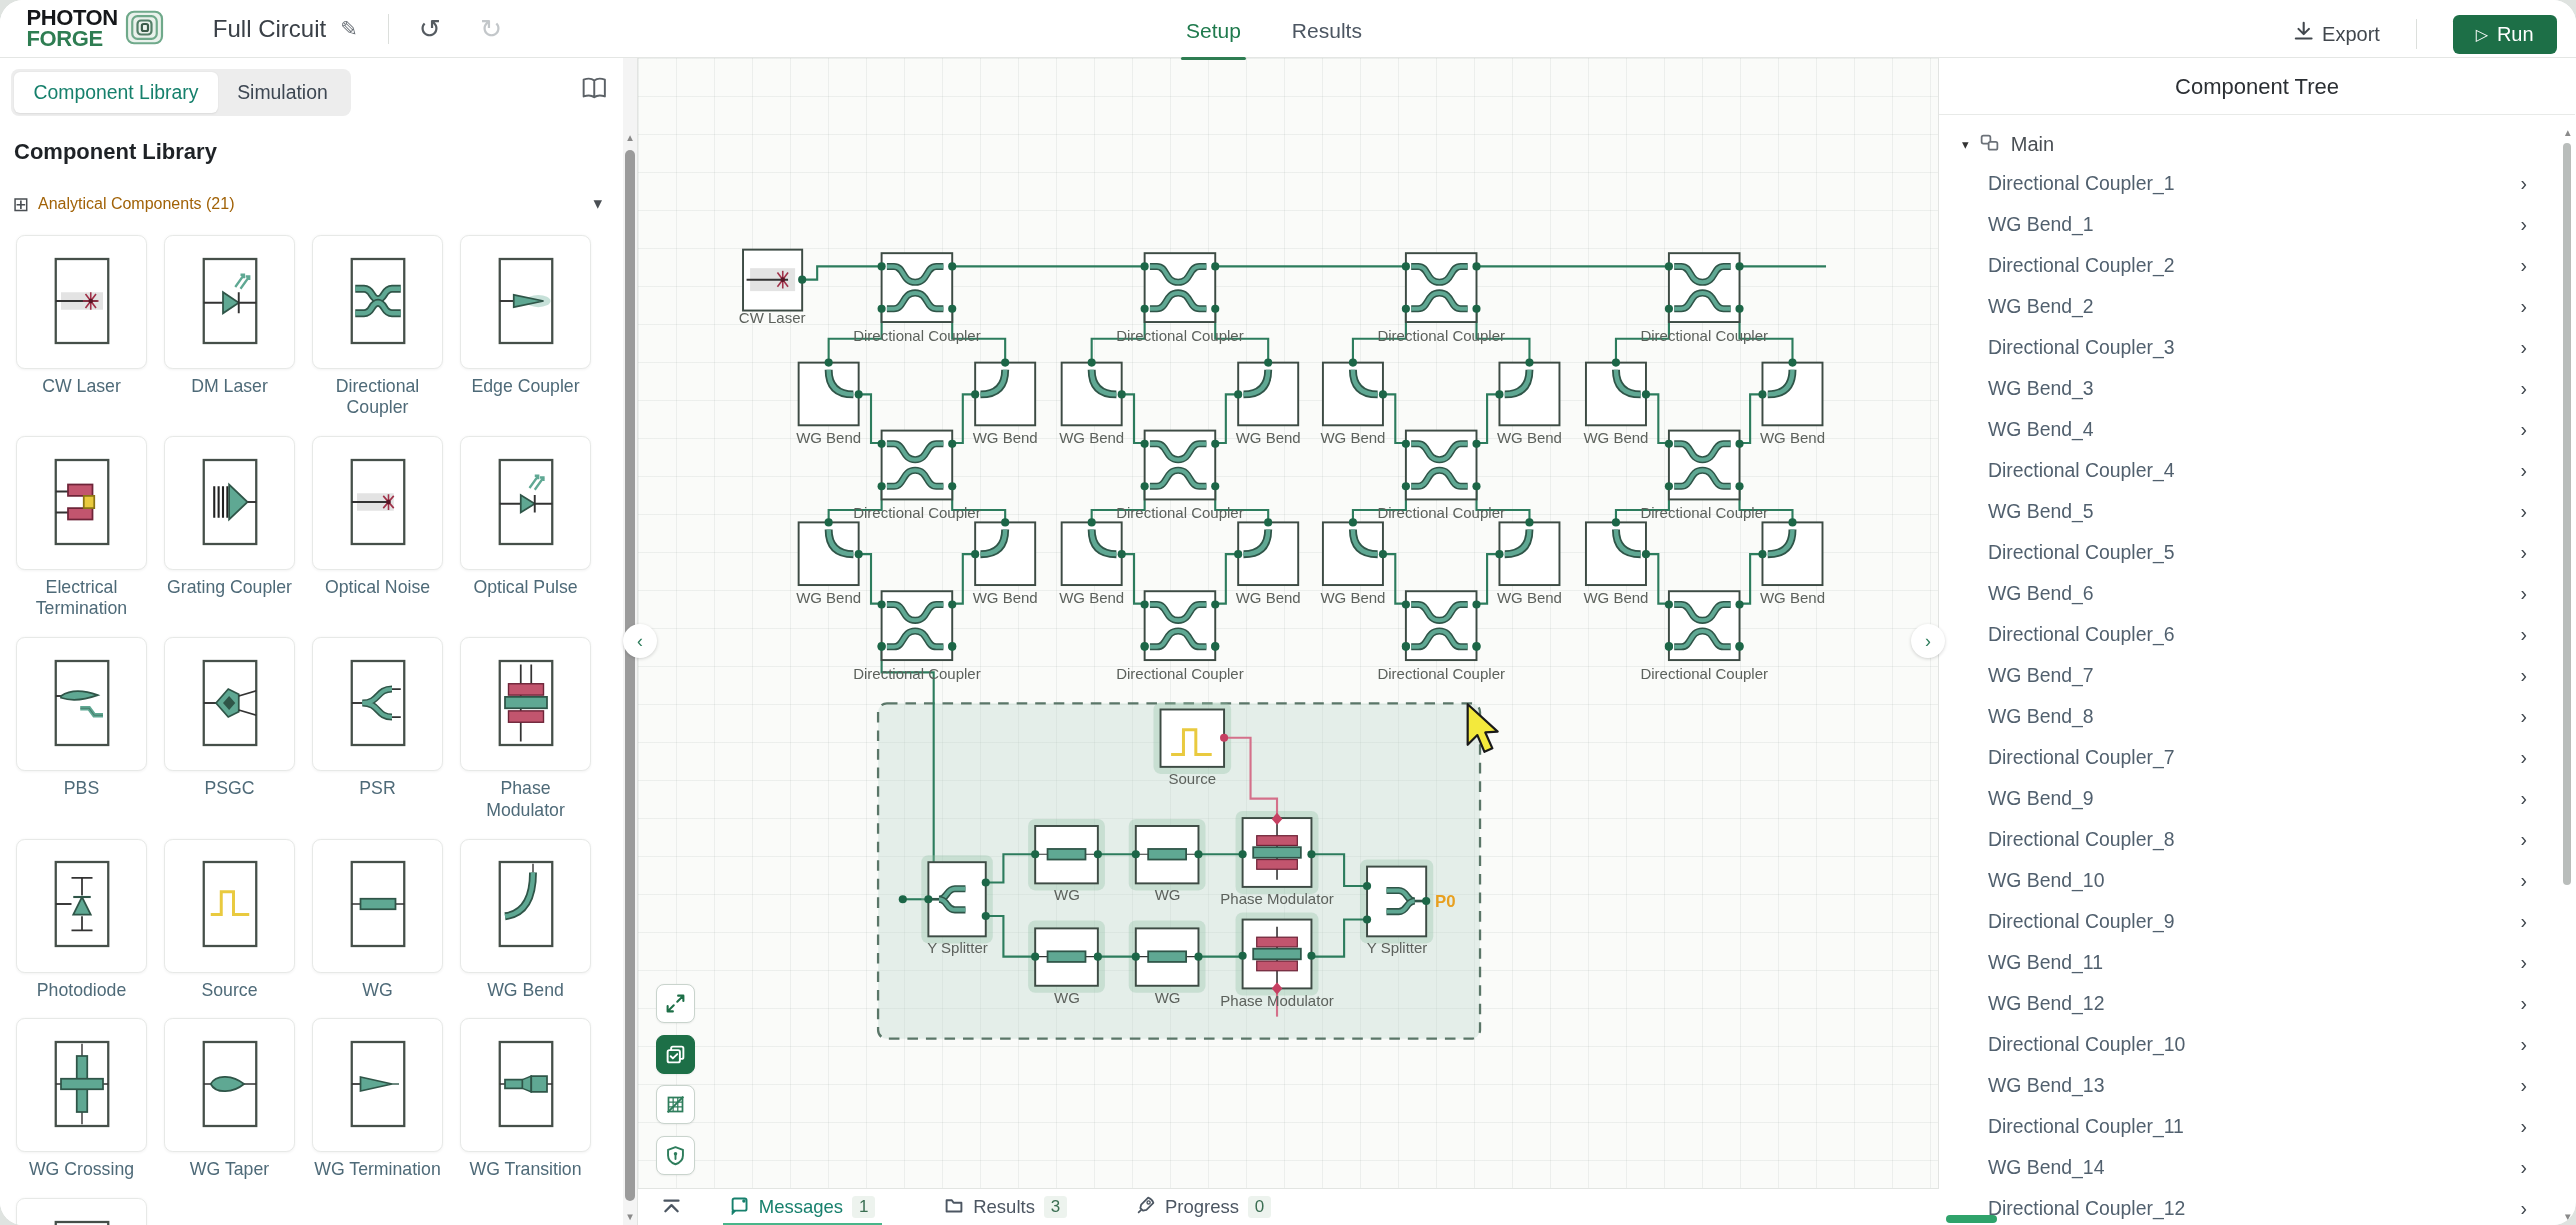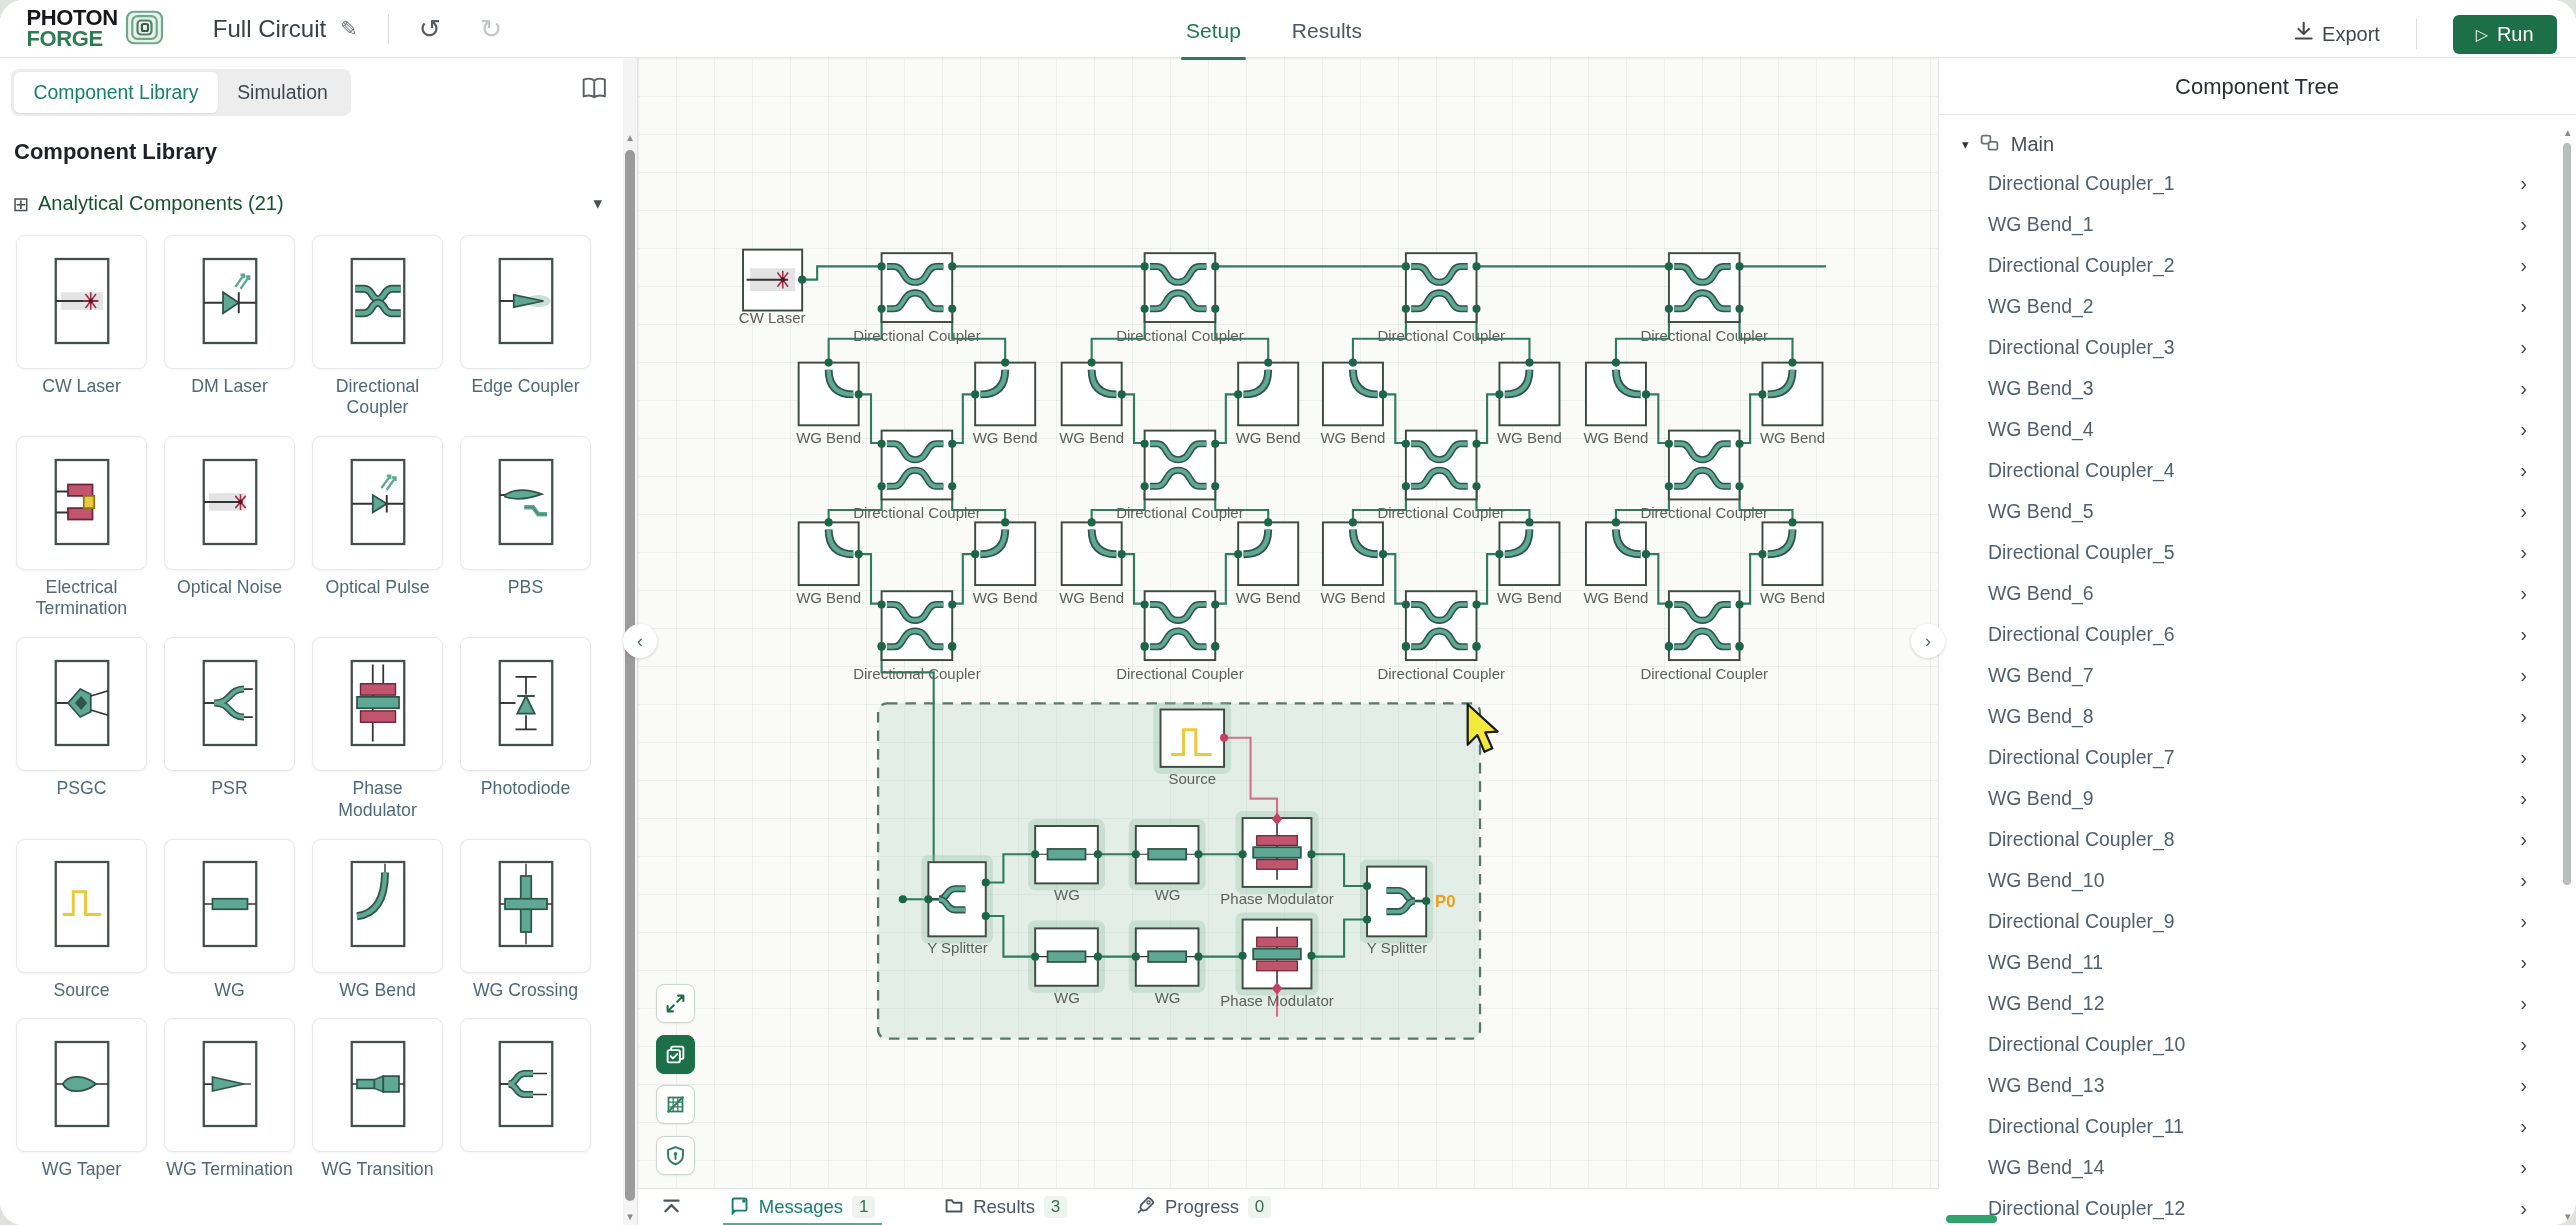--- a/index.html
+++ b/index.html
@@ -35,21 +35,21 @@
   .main { position:absolute; top:58px; left:0; width:2576px; height:947px; display:flex; }
   
   .left-panel { position:relative; width:637px; height:1167px; background:#fff; flex:none; }
   .lp-tabs { margin:10.6px 12.4px 0 10.6px; background:#ededed; border-radius:8px; display:inline-flex; padding:3.5px; }
   .lp-tab { font-size:19.4px; padding:8.8px 19.4px; border-radius:6.2px; color:#3d4752; cursor:pointer; }
   .lp-tab.active { background:#fff; color:#16806c; box-shadow:0 0.9px 1.8px rgba(0,0,0,0.08); }
   .book-btn { position:absolute; right:30px; top:19.4px; cursor:pointer; }
   .lp-heading { font-size:22px; font-weight:bold; color:#1e2226; margin:23px 0 0 14px; }
   .lp-section { display:flex; align-items:center; margin:26.5px 14px 0 12.4px; cursor:pointer; }
   .lp-section .grid-glyph { font-size:20px; color:#4a4f54; margin-right:8.8px; }
-  .lp-section-title { font-size:20px; color:#14532d; flex:1; }
+  .lp-section-title { font-size:16px; color:#a16207; flex:1; }
   .lp-caret { font-size:17px; color:#4a4f54; margin-right:21px; }
   .lib-grid { margin:19.4px 35px 0 16px; display:grid; grid-template-columns:repeat(4,131px); column-gap:17px; row-gap:17.7px; }
   .lib-card { width:131px; cursor:grab; }
   .lib-box { width:131px; height:134px; background:#fff; border:0.9px solid #e7e9e7; border-radius:8.8px;
     box-shadow:0 0.9px 2.6px rgba(0,0,0,0.05); display:flex; align-items:center; justify-content:center; }
   .lib-label { margin-top:7px; font-size:17.7px; line-height:1.2; color:#4e6a78; text-align:center; }
   .vscroll { position:absolute; top:0; right:0; width:14px; height:1167px; background:#f4f4f4; }
   .vscroll .arr { position:absolute; left:0; width:14px; text-align:center; font-size:9.7px; color:#8a8a8a; }
   .vscroll .thumb { position:absolute; left:1.8px; width:10.6px; background:#9b9b9b; border-radius:5.3px; }
   
@@ -226,20 +226,33 @@
                   <rect x="2" y="2" width="60" height="96" fill="#ffffff" stroke="#454f49" stroke-width="2.6"></rect>
                   <path d="M2 38 H16 M2 62 H16" stroke="#333" stroke-width="2.2"></path>
                   <rect x="16" y="30" width="28" height="13" fill="#c2556e" stroke="#6e2438" stroke-width="2"></rect>
                   <rect x="16" y="57" width="28" height="13" fill="#c2556e" stroke="#6e2438" stroke-width="2"></rect>
                   <rect x="34" y="43" width="12" height="14" fill="#e9ca3f" stroke="#8a7414" stroke-width="2"></rect>
                 </svg></span>
             </div>
             <div class="lib-label">Electrical Termination</div>
           </div>
 
+          <div class="lib-card">
+            <div class="lib-box">
+              <span class="lib-icon"><svg width="56" height="88" viewBox="0 0 64 100">
+                  <rect x="2" y="2" width="60" height="96" fill="#ffffff" stroke="#454f49" stroke-width="2.6"></rect>
+                  <g stroke="#222" stroke-width="2.4">
+                    <path d="M14 32 V68 M19 32 V68 M24 32 V68 M29 32 V68"></path>
+                  </g>
+                  <path d="M31 30 V70 L52 50 Z" fill="#5fa893" stroke="#2f5548" stroke-width="2"></path>
+                  <path d="M52 50 H62" stroke="#333" stroke-width="2.2"></path>
+                </svg></span>
+            </div>
+            <div class="lib-label">Grating Coupler</div>
+          </div>
 
           <div class="lib-card">
             <div class="lib-box">
               <span class="lib-icon"><svg width="56" height="88" viewBox="0 0 64 100">
                   <rect x="2" y="2" width="60" height="96" fill="#ffffff" stroke="#454f49" stroke-width="2.6"></rect>
                   <rect x="8" y="40" width="42" height="20" fill="#e3e3e3"></rect>
                   <path d="M2 50 H46" stroke="#333" stroke-width="2.2"></path>
                   <g stroke="#a03048" stroke-width="1.8">
                     <path d="M38 43 L50 57 M50 43 L38 57 M44 41 V59"></path>
                   </g>

